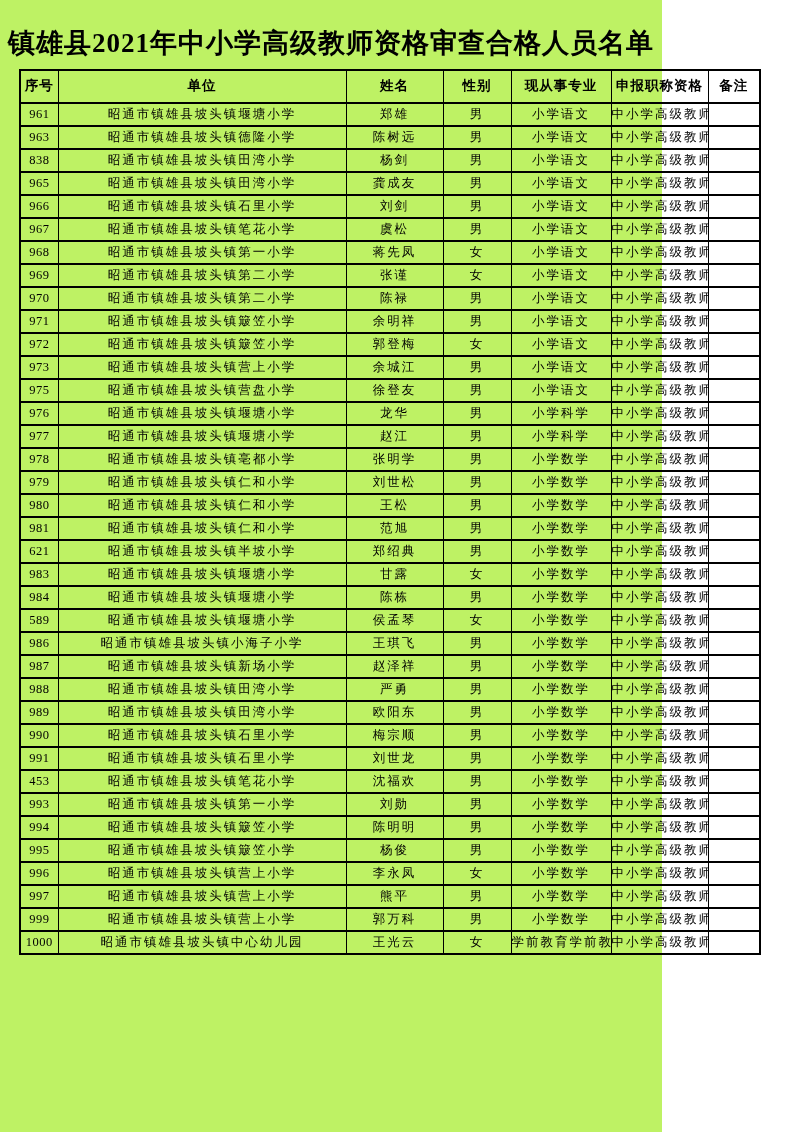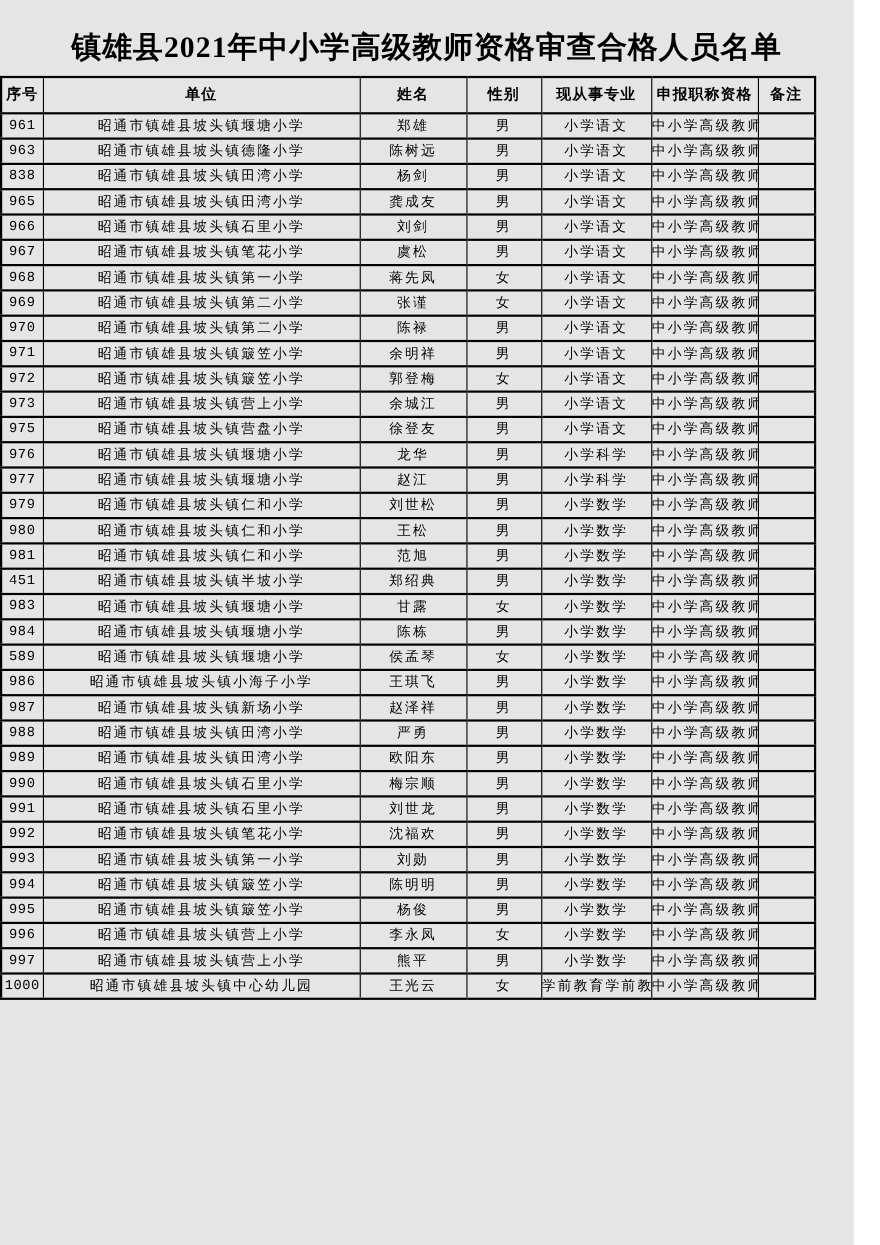--- a/index.html
+++ b/index.html
@@ -6,38 +6,39 @@
     margin: 0;
     padding: 0;
     background: #ffffff;
     width: 800px;
     height: 1132px;
     overflow: hidden;
     color: #000000;
     font-family: "Liberation Serif", "DejaVu Serif", serif;
   }
   .page {
-    width: 776px;
+    width: 662px;
     height: 1132px;
     position: relative;
-    background: #e5e5e5;
+    background: #bef264;
   }
   .page-title {
     margin: 0;
     padding-top: 27px;
     text-align: center;
     font-size: 27px;
     font-weight: bold;
     letter-spacing: 1px;
     line-height: 1.25;
     font-family: "Liberation Serif", "DejaVu Serif", serif;
   }
   table.roster {
     border-collapse: collapse;
     table-layout: fixed;
+    margin-left: 19px;
     margin-top: 8px;
     width: 740px;
     border: 2px solid #000000;
   }
   col.c-no       { width: 38px; }
   col.c-unit     { width: 288px; }
   col.c-name     { width: 97px; }
   col.c-gender   { width: 68px; }
   col.c-specialty{ width: 100px; }
   col.c-title    { width: 97px; }
@@ -60,21 +61,20 @@
   }
   tbody td {
     height: 21px;
     font-size: 12.5px;
     letter-spacing: 2px;
     font-weight: normal;
   }
   tbody td:first-child {
     letter-spacing: 0.5px;
     font-size: 12.5px;
-    font-family: Liberation Mono, monospace;
   }
 </style>
 </head>
 <body>
 
 <div class="page">
 
   <h1 class="page-title">镇雄县2021年中小学高级教师资格审查合格人员名单</h1>
 
   <table class="roster">
@@ -228,20 +228,29 @@
         <tr>
           <td>977</td>
           <td>昭通市镇雄县坡头镇堰塘小学</td>
           <td>赵江</td>
           <td>男</td>
           <td>小学科学</td>
           <td>中小学高级教师</td>
           <td></td>
         </tr>
         <tr>
+          <td>978</td>
+          <td>昭通市镇雄县坡头镇亳都小学</td>
+          <td>张明学</td>
+          <td>男</td>
+          <td>小学数学</td>
+          <td>中小学高级教师</td>
+          <td></td>
+        </tr>
+        <tr>
           <td>979</td>
           <td>昭通市镇雄县坡头镇仁和小学</td>
           <td>刘世松</td>
           <td>男</td>
           <td>小学数学</td>
           <td>中小学高级教师</td>
           <td></td>
         </tr>
         <tr>
           <td>980</td>
@@ -255,21 +264,21 @@
         <tr>
           <td>981</td>
           <td>昭通市镇雄县坡头镇仁和小学</td>
           <td>范旭</td>
           <td>男</td>
           <td>小学数学</td>
           <td>中小学高级教师</td>
           <td></td>
         </tr>
         <tr>
-          <td>451</td>
+          <td>621</td>
           <td>昭通市镇雄县坡头镇半坡小学</td>
           <td>郑绍典</td>
           <td>男</td>
           <td>小学数学</td>
           <td>中小学高级教师</td>
           <td></td>
         </tr>
         <tr>
           <td>983</td>
           <td>昭通市镇雄县坡头镇堰塘小学</td>
@@ -345,21 +354,21 @@
         <tr>
           <td>991</td>
           <td>昭通市镇雄县坡头镇石里小学</td>
           <td>刘世龙</td>
           <td>男</td>
           <td>小学数学</td>
           <td>中小学高级教师</td>
           <td></td>
         </tr>
         <tr>
-          <td>992</td>
+          <td>453</td>
           <td>昭通市镇雄县坡头镇笔花小学</td>
           <td>沈福欢</td>
           <td>男</td>
           <td>小学数学</td>
           <td>中小学高级教师</td>
           <td></td>
         </tr>
         <tr>
           <td>993</td>
           <td>昭通市镇雄县坡头镇第一小学</td>
@@ -393,20 +402,29 @@
           <td>李永凤</td>
           <td>女</td>
           <td>小学数学</td>
           <td>中小学高级教师</td>
           <td></td>
         </tr>
         <tr>
           <td>997</td>
           <td>昭通市镇雄县坡头镇营上小学</td>
           <td>熊平</td>
+          <td>男</td>
+          <td>小学数学</td>
+          <td>中小学高级教师</td>
+          <td></td>
+        </tr>
+        <tr>
+          <td>999</td>
+          <td>昭通市镇雄县坡头镇营上小学</td>
+          <td>郭万科</td>
           <td>男</td>
           <td>小学数学</td>
           <td>中小学高级教师</td>
           <td></td>
         </tr>
         <tr>
           <td>1000</td>
           <td>昭通市镇雄县坡头镇中心幼儿园</td>
           <td>王光云</td>
           <td>女</td>

